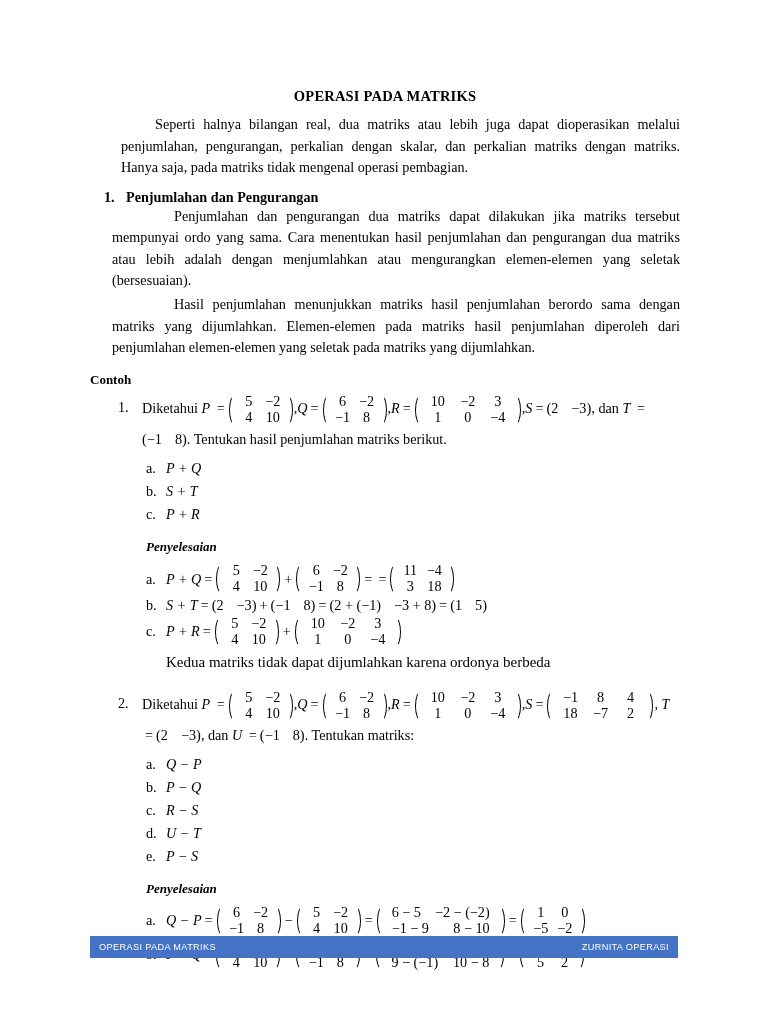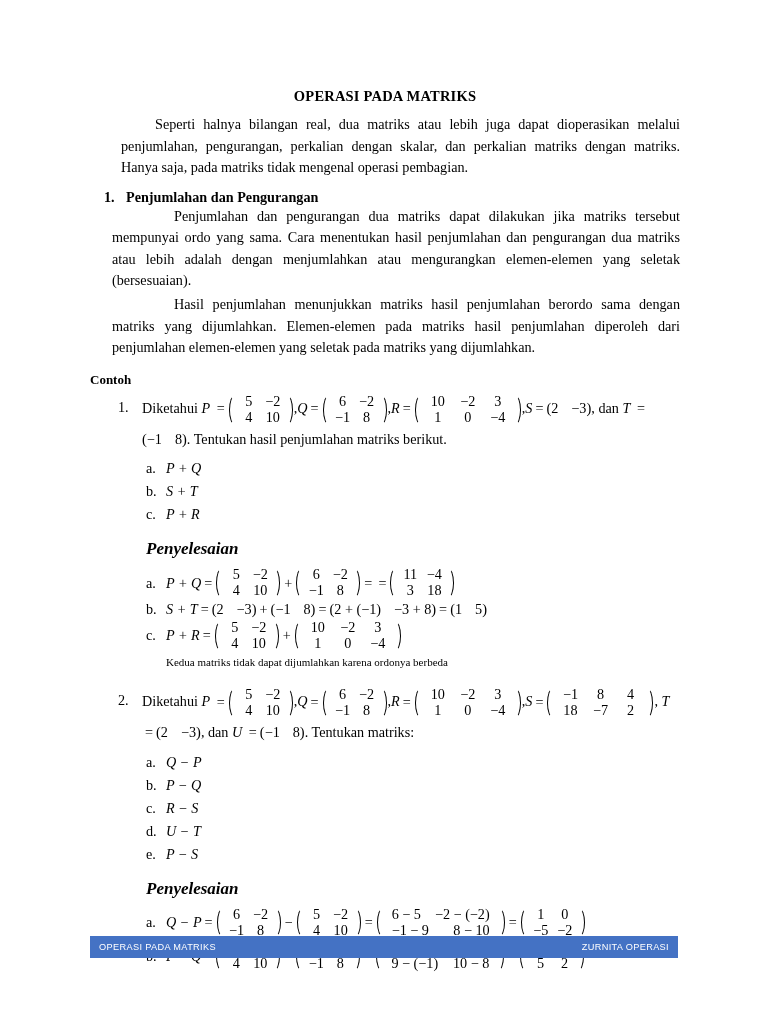--- a/index.html
+++ b/index.html
@@ -98,21 +98,21 @@
   }
   .item .marker {
     width: 20px;
     flex: none;
   }
   .item .body { flex: 1; }
 
   .penyelesaian {
     font-weight: bold;
     font-style: italic;
-    font-size: 17px;
+    font-size: 13px;
     margin: 13px 0 8px 0;
     padding-left: 56px;
   }
 
   .solution {
     display: flex;
     padding-left: 56px;
     font-size: 14.2px;
     margin-bottom: 2px;
     align-items: center;
@@ -123,21 +123,21 @@
   }
   .solution .body {
     flex: 1;
     display: flex;
     align-items: center;
     flex-wrap: nowrap;
   }
 
   .note-line {
     padding-left: 76px;
-    font-size: 11px;
+    font-size: 15px;
     line-height: 1.6;
   }
 
   
   .mvar {
     font-style: italic;
     font-family: "Liberation Serif", "DejaVu Serif", serif;
   }
   .mop {
     padding: 0 3px;

